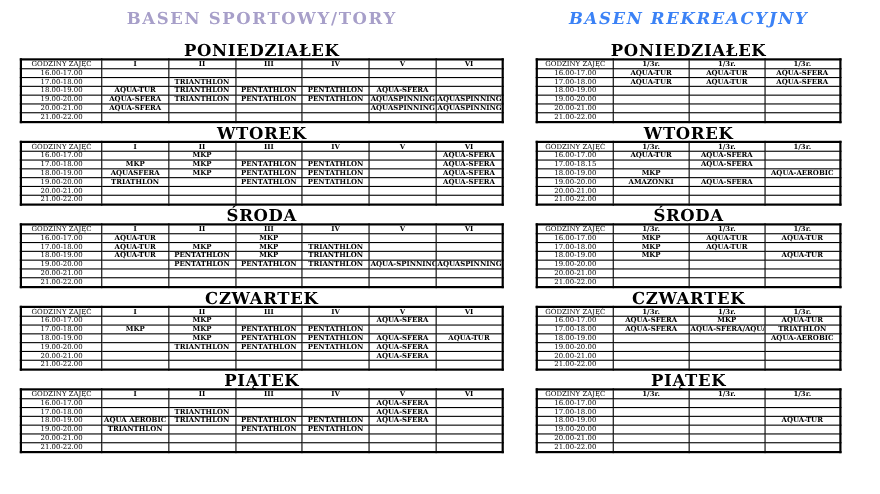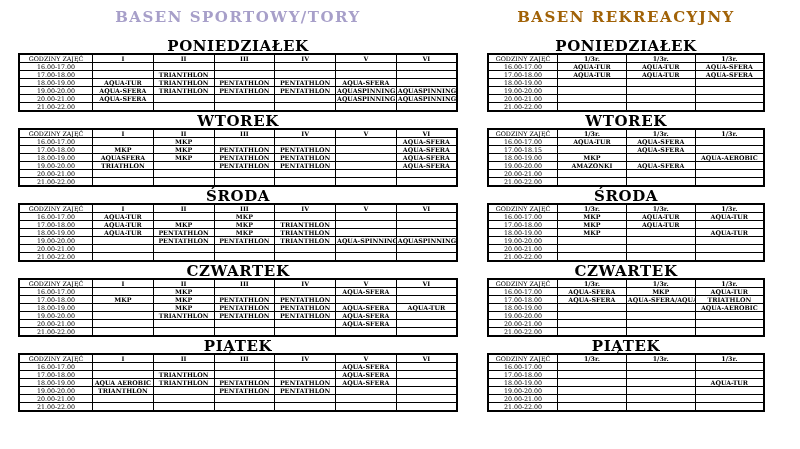--- a/index.html
+++ b/index.html
@@ -422,21 +422,21 @@
                 <td class="act-cell"></td>
                 <td class="act-cell"></td>
               </tr>
             </tbody>
           </table>
         </div>
       </div>
   </section>
 
   <section class="panel panel-right">
-    <h1 class="pool-title" style="color: #a16207;">BASEN REKREACYJNY</h1>
+    <h1 class="pool-title" style="color: #3b82f6; font-style: italic;">BASEN REKREACYJNY</h1>
     <div>
         <div class="day">
           <div class="day-title">PONIEDZIAŁEK</div>
           <table class="sched">
             <thead>
               <tr>
                 <th class="th-time time-col">GODZINY ZAJĘĆ</th>
                 <th>1/3r.</th>
                 <th>1/3r.</th>
                 <th>1/3r.</th>

